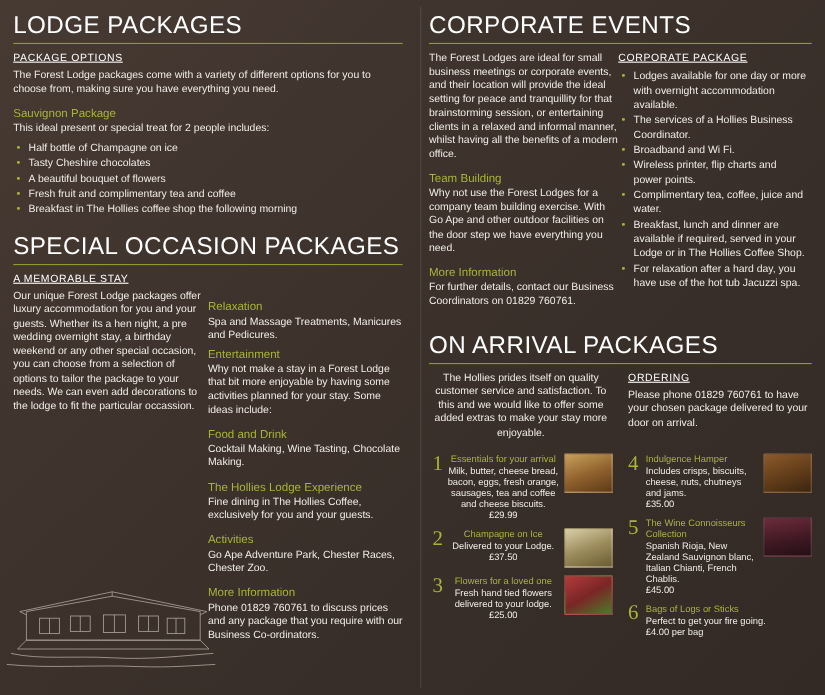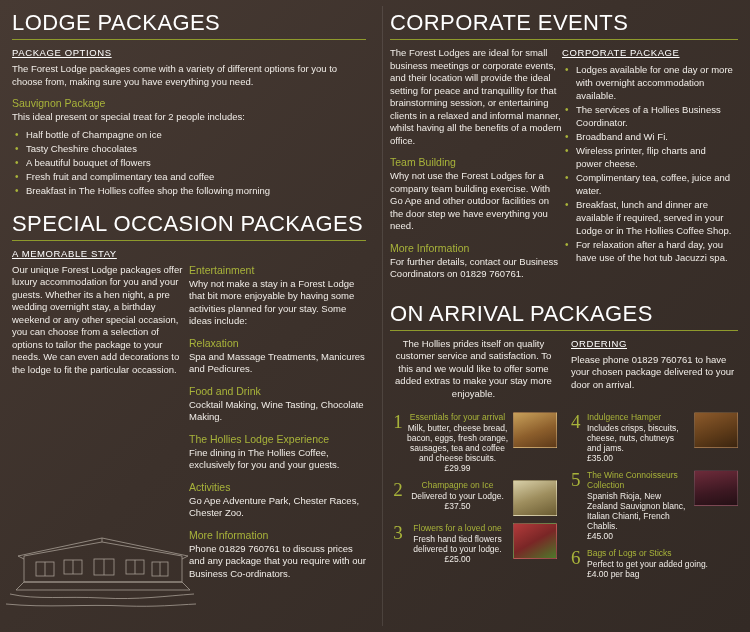--- a/index.html
+++ b/index.html
@@ -216,26 +216,26 @@
     <div class="rule"></div>
 
     <h2 class="sub-head">A MEMORABLE STAY</h2>
 
     <div class="two-col">
       <div class="c1">
         <p class="body">Our unique Forest Lodge packages offer luxury accommodation for you and your guests. Whether its a hen night, a pre wedding overnight stay, a birthday weekend or any other special occasion, you can choose from a selection of options to tailor the package to your needs. We can even add decorations to the lodge to fit the particular occassion.</p>
       </div>
       <div class="c2">
         <div>
+          <h3 class="green-head">Relaxation</h3>
+          <p class="body">Spa and Massage Treatments, Manicures and Pedicures.</p>
+        </div>
+        <div>
           <h3 class="green-head" style="margin-top:0;">Entertainment</h3>
           <p class="body">Why not make a stay in a Forest Lodge that bit more enjoyable by having some activities planned for your stay. Some ideas include:</p>
-        </div>
-        <div>
-          <h3 class="green-head">Relaxation</h3>
-          <p class="body">Spa and Massage Treatments, Manicures and Pedicures.</p>
         </div>
         <div>
           <h3 class="green-head">Food and Drink</h3>
           <p class="body">Cocktail Making, Wine Tasting, Chocolate Making.</p>
         </div>
         <div>
           <h3 class="green-head">The Hollies Lodge Experience</h3>
           <p class="body">Fine dining in The Hollies Coffee, exclusively for you and your guests.</p>
         </div>
         <div>
@@ -284,21 +284,21 @@
         <p class="body">Why not use the Forest Lodges for a company team building exercise. With Go Ape and other outdoor facilities on the door step we have everything you need.</p>
         <h3 class="green-head">More Information</h3>
         <p class="body">For further details, contact our Business Coordinators on 01829 760761.</p>
       </div>
       <div class="cc2">
         <h2 class="sub-head">CORPORATE PACKAGE</h2>
         <ul class="bullets">
           <li>Lodges available for one day or more with overnight accommodation available.</li>
           <li>The services of a Hollies Business Coordinator.</li>
           <li>Broadband and Wi Fi.</li>
-          <li>Wireless printer, flip charts and power cheese.</li>
+          <li>Wireless printer, flip charts and power points.</li>
           <li>Complimentary tea, coffee, juice and water.</li>
           <li>Breakfast, lunch and dinner are available if required, served in your Lodge or in The Hollies Coffee Shop.</li>
           <li>For relaxation after a hard day, you have use of the hot tub Jacuzzi spa.</li>
         </ul>
       </div>
     </div>
 
     <h1 class="section-title" style="margin-top:16px;">ON ARRIVAL PACKAGES</h1>
     <div class="rule"></div>
 
@@ -367,21 +367,21 @@
             <p class="pkg-desc">Spanish Rioja, New Zealand Sauvignon blanc, Italian Chianti, French Chablis.</p>
             <p class="pkg-price">£45.00</p>
           </div>
           <div class="pkg-thumb th-5"></div>
         </div>
 
         <div class="pkg-item">
           <div class="pkg-num">6</div>
           <div class="pkg-text">
             <p class="pkg-title">Bags of Logs or Sticks</p>
-            <p class="pkg-desc">Perfect to get your added going.</p>
+            <p class="pkg-desc">Perfect to get your fire going.</p>
             <p class="pkg-price">£4.00 per bag</p>
           </div>
         </div>
 
       </div>
     </div>
 
   </div>
 </div>
 

